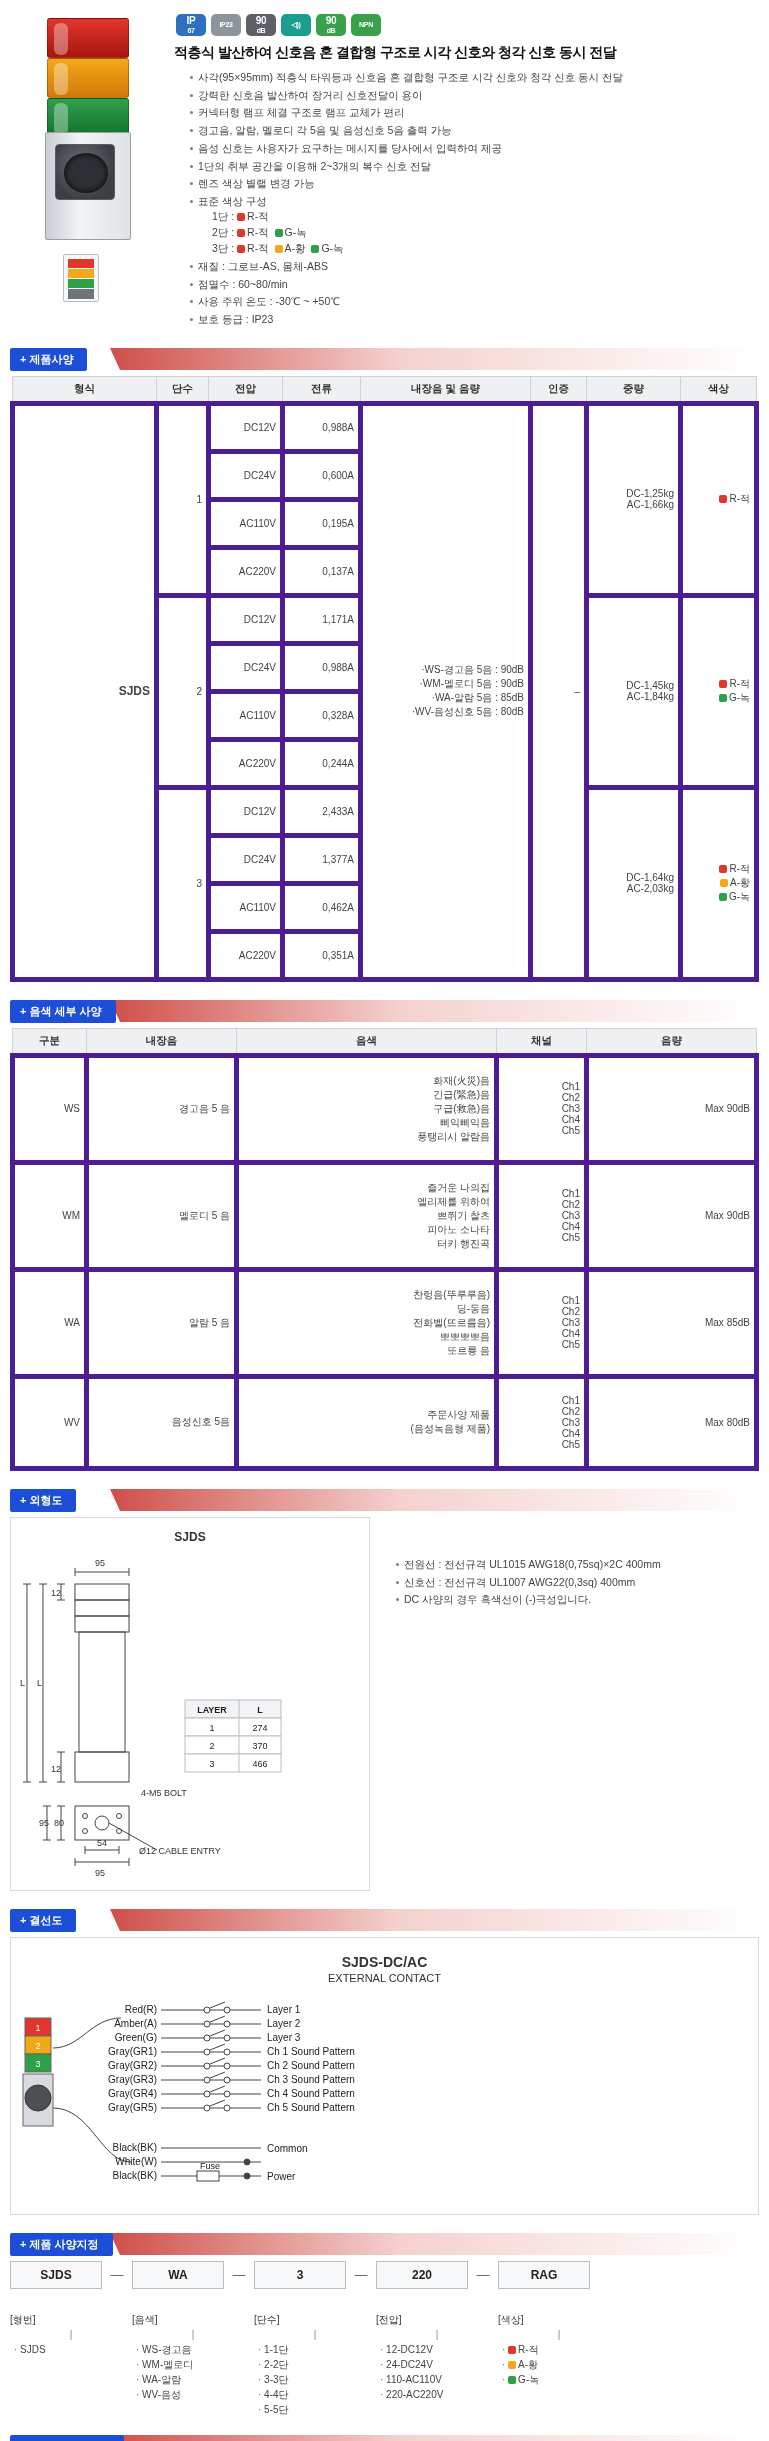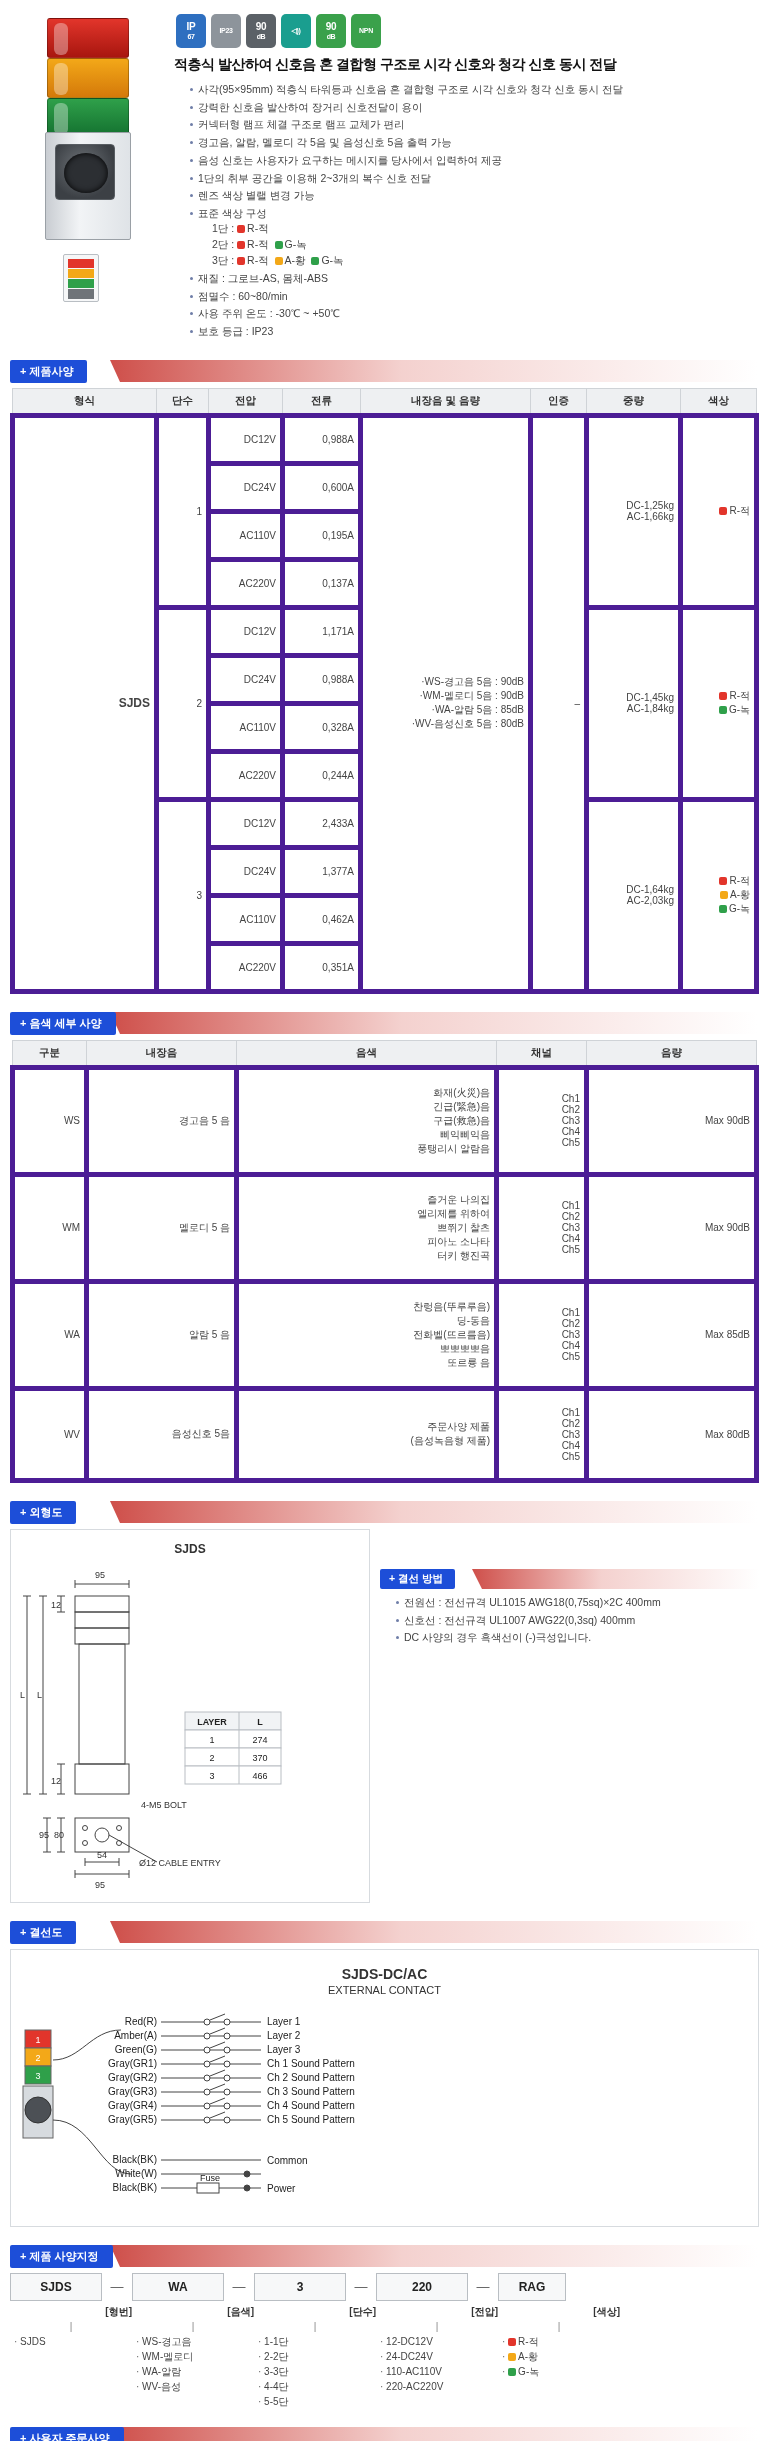--- a/index.html
+++ b/index.html
@@ -48,21 +48,21 @@
   }
   .mini i { position:absolute; left:4px; width:26px; height:9px; display:block; }
   .mini i.r{ top:4px; background:#e2352b;}
   .mini i.a{ top:14px; background:#f3a818;}
   .mini i.g{ top:24px; background:#2fa04a;}
   .mini i.s{ top:34px; height:10px; background:#6f7479;}
 
   .hero-text { flex: 1; padding: 4px 12px 0 4px; }
   .badges { display:flex; gap:5px; align-items:center; margin: 2px 0 8px 2px; }
   .badge {
-    width: 30px; height: 34px; border-radius: 5px; color:#fff;
+    width: 30px; height: 22px; border-radius: 5px; color:#fff;
     font-size: 7px; line-height: 1.05; text-align:center;
     display:flex; flex-direction:column; align-items:center; justify-content:center;
     font-weight:bold; letter-spacing:-0.3px;
   }
   .b-blue { background:#2e6fc0; }
   .b-gray { background:#8d949b; }
   .b-dark { background:#5b6167; }
   .b-teal { background:#1a9e8f; }
   .b-green{ background:#3aa14b; }
   .badge .big { font-size: 10px; }
@@ -135,24 +135,24 @@
   .wire-sub{ text-align:center; font-size:11px; margin-bottom:4px;}
 
   
   .order { margin: 0 10px; }
   .order-row { display:flex; align-items:center; gap:0; }
   .ocell {
     border:1px solid #b9bec3; background:#f7f8f9; text-align:center;
     font-size:12px; font-weight:bold; padding:6px 4px; color:#222;
   }
   .odash{ width:30px; text-align:center; font-size:13px; color:#555;}
-  .o1{width:92px}.o2{width:92px}.o3{width:92px}.o4{width:92px}.o5{width:68px}
+  .o1{width:92px}.o2{width:92px}.o3{width:92px}.o4{width:92px}.o5{width:92px}
   .order-legend{ display:flex; font-size:10px; color:#444; margin-top:4px;}
   .olg { width:122px; }
-  .olg .t { text-align:right; font-weight:bold; color:#333; margin-bottom:2px;}
+  .olg .t { text-align:left; font-weight:normal; color:#333; margin-bottom:2px;margin-top:20px;}
   .olg .bar { text-align:center; color:#888; }
   .olg ul{ margin:2px 0 0 0; padding-left:4px; list-style:none;}
   .olg li{ line-height:1.5; white-space:nowrap; }
   .olg li:before{ content:"· "; color:#666;}
 
   .footer-note { margin: 8px 10px 18px 10px; font-size:16px; color:#444;}
   .footer-note:before{ content:"· "; }
 
   svg { display:block; }
 </style>
@@ -524,24 +524,20 @@
             <text x="195" y="199">2</text>
               <text x="243" y="199">370</text>
             <text x="195" y="217">3</text>
               <text x="243" y="217">466</text>
           </g>
         </g>
       </svg>
     </div>
 
     <div class="wiring-note">
-      <div class="sec sub-sec" style="margin-left:0">
-        <span class="sec-label">결선 방법</span>
-        <span class="sec-tail"></span>
-      </div>
       <ul class="dots">
         <li>전원선 : 전선규격 UL1015 AWG18(0,75sq)×2C 400mm</li>
         <li>신호선 : 전선규격 UL1007 AWG22(0,3sq) 400mm</li>
         <li>DC 사양의 경우 흑색선이 (-)극성입니다.</li>
       </ul>
     </div>
   </div>
 
   <div class="sec">
     <span class="sec-label">결선도</span>

